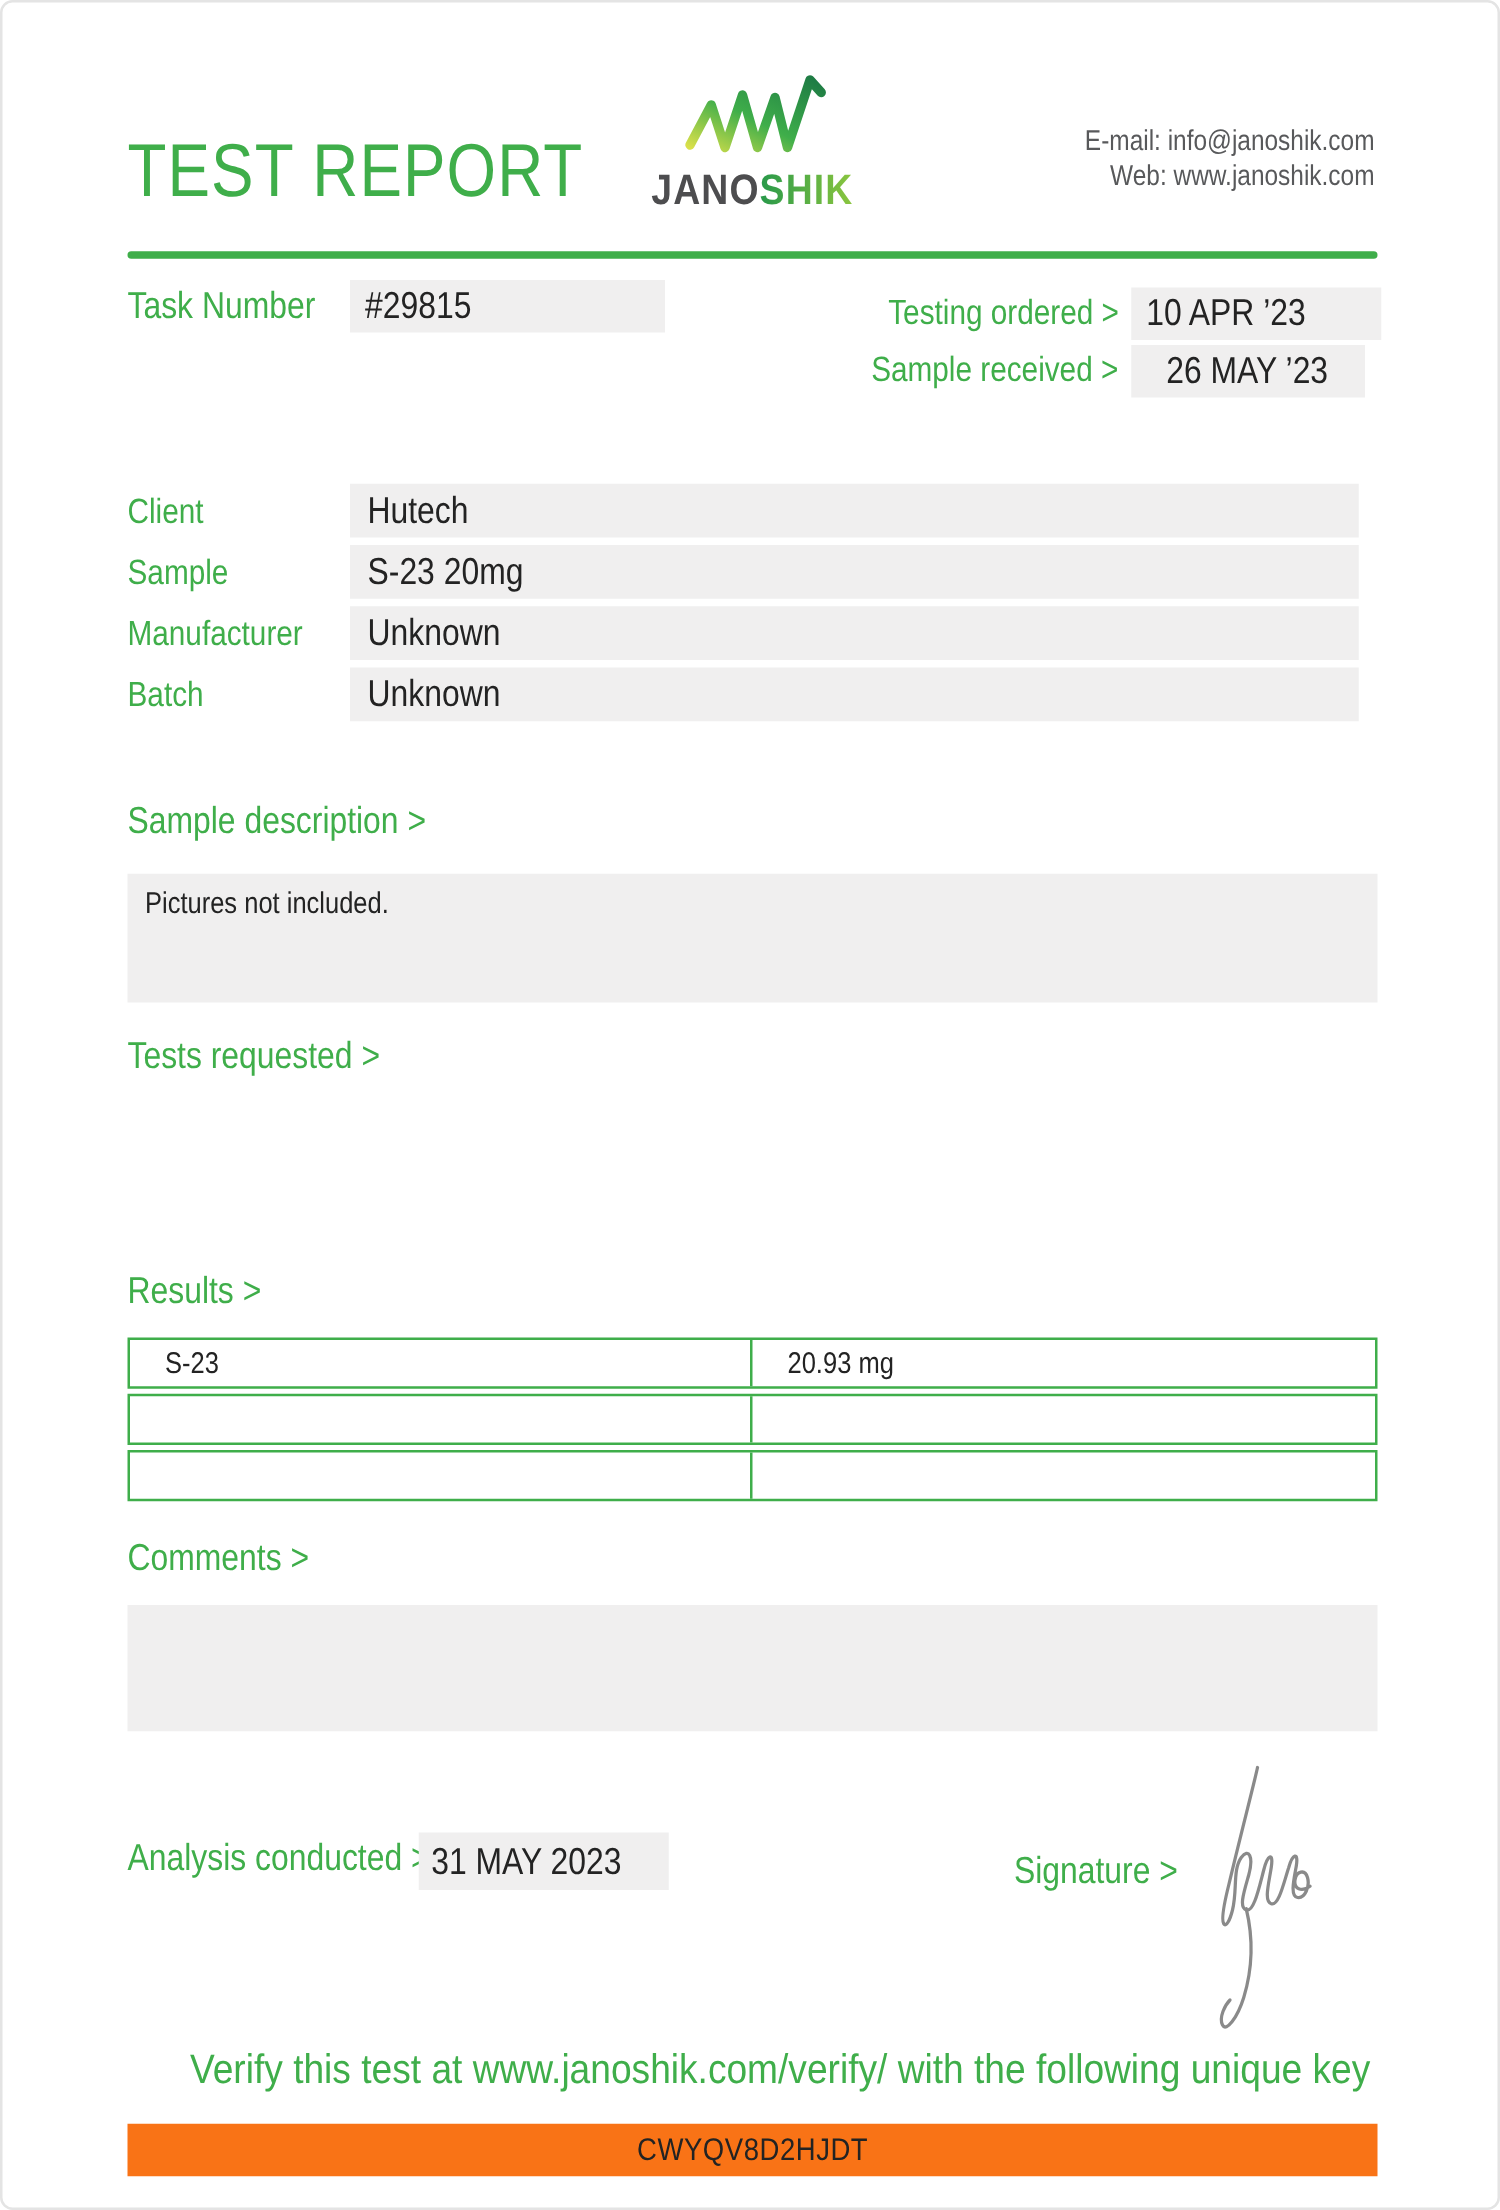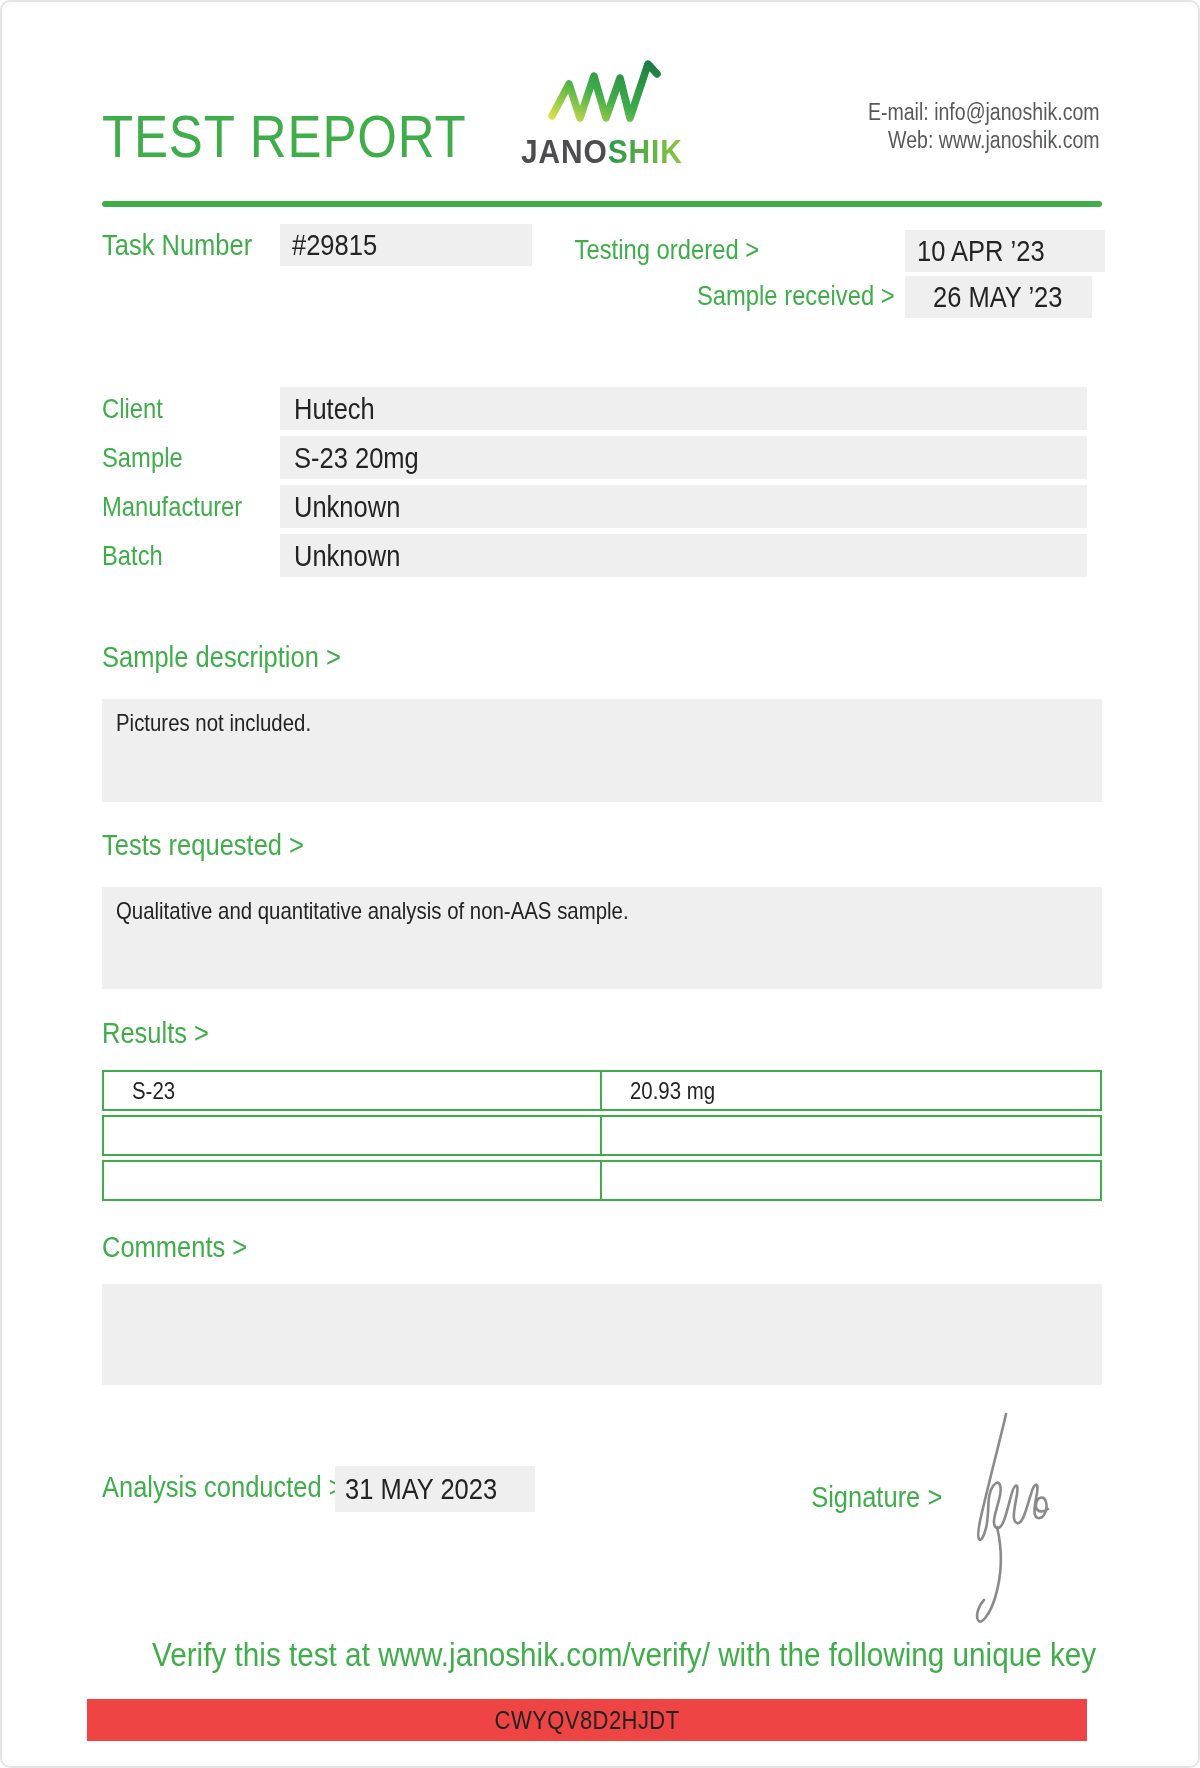--- a/index.html
+++ b/index.html
@@ -31,21 +31,21 @@
   .contact{right:98px;top:96px;text-align:right;font-size:23px;line-height:28px;color:var(--contactgray);}
 
   .rule{left:100px;top:199px;width:1000px;height:6px;background:var(--green);border-radius:3px;}
 
   .label{font-size:30px;color:var(--green);}
   .value{font-size:30px;color:var(--dark);}
 
   .taskLabel{left:100px;top:226px;}
   .taskBox{left:278px;top:222px;width:252px;height:42px;line-height:42px;padding-left:12px;}
 
-  .dateLabel1{left:540px;top:232px;width:353px;font-size:28px;}
+  .dateLabel1{left:540px;top:232px;width:353px;text-align:right;font-size:28px;}
   .dateBox1{left:903px;top:228px;width:200px;height:42px;line-height:42px;padding-left:12px;}
   .dateLabel2{left:540px;top:278px;width:353px;text-align:right;font-size:28px;}
   .dateBox2{left:903px;top:274px;width:187px;height:42px;line-height:42px;padding-left:28px;}
 
   .infoLabel{left:100px;width:200px;font-size:28px;line-height:43px;}
   .infoBox{left:278px;width:807px;height:43px;line-height:43px;padding-left:14px;}
 
   .secHead{left:100px;font-size:30px;color:var(--green);}
   .bigBox{left:100px;width:1000px;background:var(--boxgray);padding:10px 14px;font-size:24px;color:var(--dark);}
 
@@ -53,21 +53,21 @@
   .tRow{display:flex;height:41px;border:2px solid var(--green);margin-bottom:4px;background:#fff;}
   .tCell{width:50%;line-height:37px;font-size:24px;color:var(--dark);padding-left:28px;}
   .tCell.first{border-right:2px solid var(--green);}
 
   .analysisLabel{left:100px;top:1468px;}
   .analysisBox{left:333px;top:1464px;width:200px;height:46px;line-height:46px;padding-left:10px;font-size:31px;}
   .sigLabel{left:700px;top:1478px;width:240px;text-align:right;}
   .sigArt{left:918px;top:1388px;}
 
   .verifyLine{left:100px;top:1634px;width:1000px;text-align:center;font-size:33px;color:var(--green);transform:scaleX(.9);transform-origin:50% 50%;white-space:nowrap;}
-  .keyBox{left:85px;top:1697px;width:1000px;height:42px;line-height:42px;text-align:center;background:#ef4444;font-size:25px;color:var(--dark);letter-spacing:.5px;}
+  .keyBox{left:100px;top:1697px;width:1000px;height:42px;line-height:42px;text-align:center;background:#f97316;font-size:25px;color:var(--dark);letter-spacing:.5px;}
 </style>
 </head>
 <body>
 
 <div class="page">
 
   <div class="abs title green cx">TEST REPORT</div>
 
   <div class="abs logo">
     <svg width="120" height="78" viewBox="0 0 120 78">
@@ -107,21 +107,20 @@
   <div class="abs infoLabel label" style="top:483px;"><span class="cx">Manufacturer</span></div>
   <div class="abs infoBox graybox" style="top:483px;"><span class="value cx">Unknown</span></div>
 
   <div class="abs infoLabel label" style="top:532px;"><span class="cx">Batch</span></div>
   <div class="abs infoBox graybox" style="top:532px;"><span class="value cx">Unknown</span></div>
 
   <div class="abs secHead" style="top:638px;"><span class="cx">Sample description &gt;</span></div>
   <div class="abs bigBox" style="top:697px;height:103px;"><span class="cx">Pictures not included.</span></div>
 
   <div class="abs secHead" style="top:826px;"><span class="cx">Tests requested &gt;</span></div>
-  <div class="abs bigBox" style="top:885px;height:102px;"><span class="cx">Qualitative and quantitative analysis of non-AAS sample.</span></div>
 
   <div class="abs secHead" style="top:1014px;"><span class="cx">Results &gt;</span></div>
 
   <div class="abs resultsTable">
     <div class="tRow">
       <div class="tCell first"><span class="cx">S-23</span></div>
       <div class="tCell"><span class="cx">20.93 mg</span></div>
     </div>
     <div class="tRow">
       <div class="tCell first"><span class="cx"></span></div>

